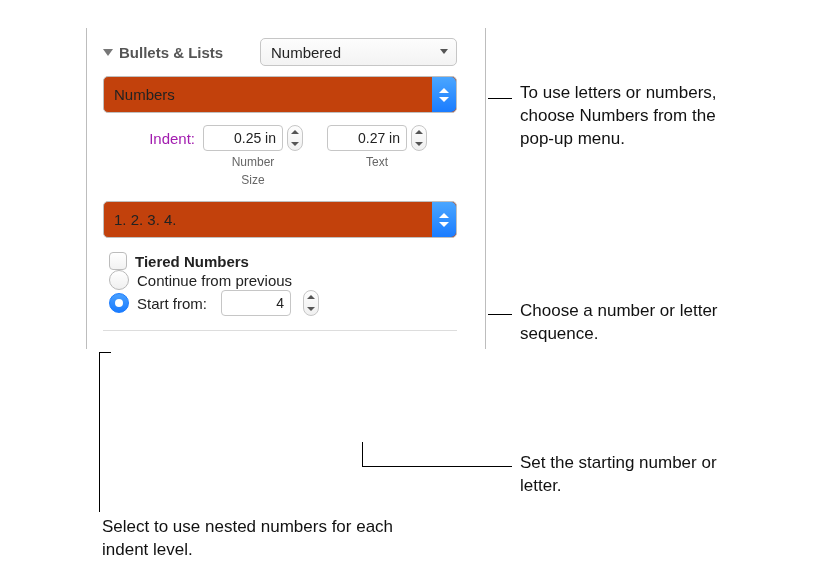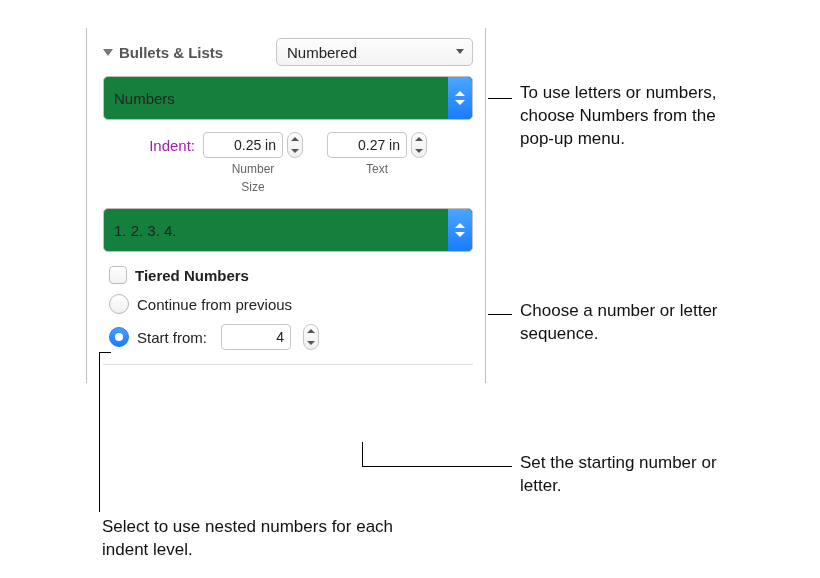--- a/index.html
+++ b/index.html
@@ -13,21 +13,21 @@
     color: #222;
     position: relative;
   }
   .panel {
     position: absolute;
     left: 86px;
     top: 28px;
     width: 400px;
     border-left: 1px solid #bdbdbd;
     border-right: 1px solid #bdbdbd;
-    padding: 10px 12px 18px 16px;
+    padding: 10px 28px 18px 16px;
   }
   .section-head {
     display: flex;
     align-items: center;
     gap: 6px;
     margin-bottom: 10px;
   }
   .disclose {
     width: 0; height: 0;
     border-left: 5px solid transparent;
@@ -51,22 +51,22 @@
     width: 12px; height: 12px;
   }
   .popup .chev::before {
     content: ""; position: absolute; left: 2px; top: 3px;
     border-left: 4px solid transparent; border-right: 4px solid transparent;
     border-top: 5px solid #555;
   }
   .head-popup { margin-left: auto; width: 197px; }
   .blue-popup {
     display: flex; align-items: center;
-    height: 44px; width: 100%;
-    background: #15803d;
+    height: 37px; width: 100%;
+    background: #c2410c;
     border: 1px solid #bfbfbf;
     border-radius: 5px;
     padding: 0 0 0 10px;
     position: relative;
     font-size: 15px;
   }
   .blue-popup .blue-end {
     position: absolute; right: 0; top: 0; bottom: 0; width: 24px;
     background: linear-gradient(#4aa6ff,#1a7cff);
     border-top-right-radius: 5px; border-bottom-right-radius: 5px;
@@ -98,21 +98,21 @@
   .color-btn {
     width:24px; height:26px; border:1px solid #c6c6c6; border-radius:4px; margin-left:4px;
     background: conic-gradient(red,orange,yellow,lime,cyan,blue,magenta,red);
     border-radius: 50%;
   }
   .check { display:flex; align-items:center; gap:8px; margin-top:14px; margin-left:6px;}
   .checkbox {
     width:18px; height:18px; border:1px solid #bcbcbc; border-radius:4px; background:linear-gradient(#fff,#f2f2f2);
   }
   .check-label { font-weight:600; }
-  .radio-row { display:flex; align-items:center; gap:8px; margin-top:10px; margin-left:6px;}
+  .radio-row { display:flex; align-items:center; gap:8px; margin-left:6px;}
   .radio {
     width:20px; height:20px; border:1px solid #b8b8b8; border-radius:50%; background:linear-gradient(#fff,#f0f0f0);
     position:relative; flex:0 0 auto;
   }
   .radio.on { background:linear-gradient(#49a0ff,#1a7cff); border-color:#1a7cff; }
   .radio.on::after { content:""; position:absolute; left:5px; top:5px; width:8px; height:8px; background:#fff; border-radius:50%; }
   .hr { border-top:1px solid #ddd; margin:14px 0 0 0; }
   .annot { position:absolute; font-size:17px; line-height:1.35; color:#111; }
   .lead { position:absolute; background:#000; height:1px; }
   .lead-v { position:absolute; background:#000; width:1px; }

